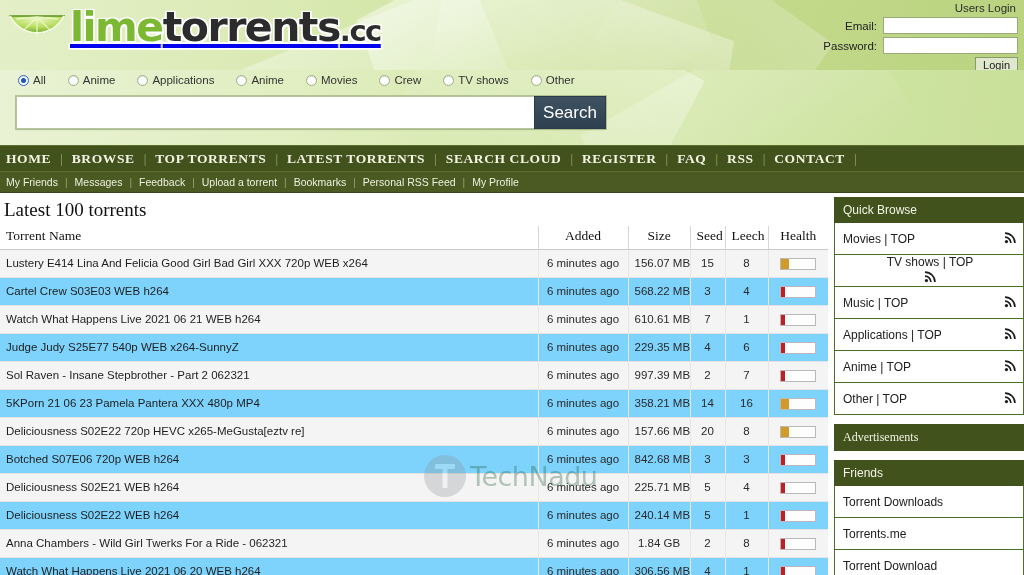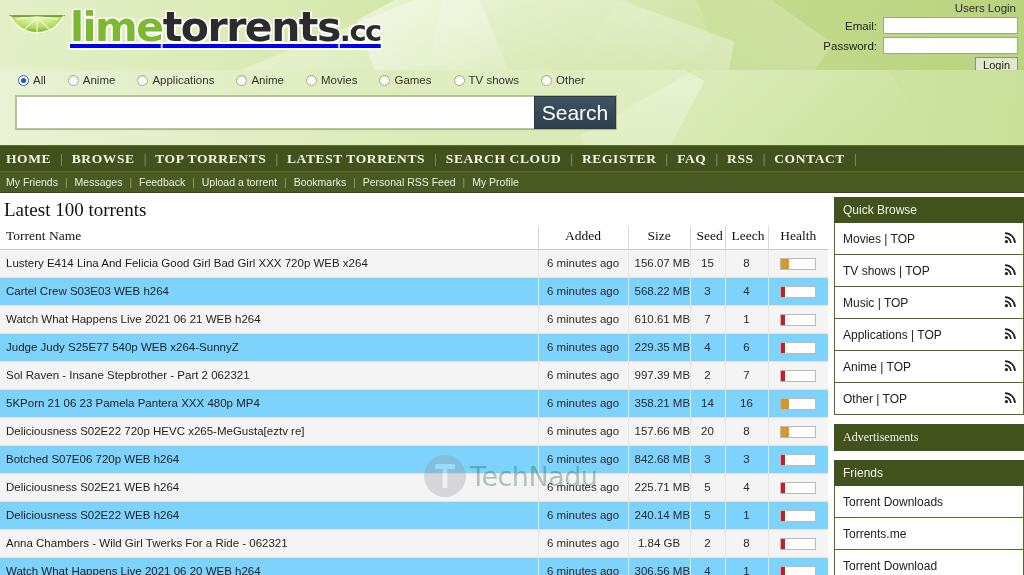--- a/index.html
+++ b/index.html
@@ -173,25 +173,25 @@
   .search-input {
     width: 518px; height: 33px;
     border: 1px solid #b7c59f;
     border-right: none;
     background: #fff;
     font-size: 14px;
     padding: 0 6px;
     font-family: "Liberation Sans", sans-serif;
   }
   .search-btn {
-    width: 82px; height: 33px;
+    width: 72px; height: 33px;
     background: linear-gradient(180deg, #3e5262 0%, #2e4050 100%);
     color: #fff;
     border: 1px solid #2b3a47;
-    font-size: 21px;
+    font-size: 17px;
     font-family: "Liberation Sans", sans-serif;
     cursor: pointer;
   }
 
   
   .mainnav {
     height: 26px;
     background: #41521c;
     display: flex; align-items: center;
     padding-left: 6px;
@@ -457,21 +457,21 @@
       <label class="radio-item">
         <span class="radio-dot"></span>
         <span class="radio-label">Anime</span>
       </label>
       <label class="radio-item">
         <span class="radio-dot"></span>
         <span class="radio-label">Movies</span>
       </label>
       <label class="radio-item">
         <span class="radio-dot"></span>
-        <span class="radio-label">Games</span>
+        <span class="radio-label">Crew</span>
       </label>
       <label class="radio-item">
         <span class="radio-dot"></span>
         <span class="radio-label">TV shows</span>
       </label>
       <label class="radio-item">
         <span class="radio-dot"></span>
         <span class="radio-label">Other</span>
       </label>
     </div>
@@ -654,21 +654,21 @@
       <div class="panel-head">Quick Browse</div>
       <div id="qb-rows">
           <a href="#" class="panel-row" style="text-decoration: none; color: rgb(32, 32, 32);">
             <span class="lbl">Movies | TOP</span>
             <span><svg class="rss-ico" viewBox="0 0 16 16">
                 <circle cx="3" cy="13" r="2" fill="#1d1d1d"></circle>
                 <path d="M1.2 8.6a6.2 6.2 0 0 1 6.2 6.2h2.1A8.3 8.3 0 0 0 1.2 6.5z" fill="#1d1d1d"></path>
                 <path d="M1.2 3.6A11.2 11.2 0 0 1 12.4 14.8h2.1A13.3 13.3 0 0 0 1.2 1.5z" fill="#1d1d1d"></path>
               </svg></span>
           </a>
-          <a href="#" class="panel-row" style="text-decoration: none; color: rgb(32, 32, 32);">
+          <a href="#" class="panel-row" style="text-decoration: none; color: rgb(32, 32, 32); flex-direction: column;">
             <span class="lbl">TV shows | TOP</span>
             <span><svg class="rss-ico" viewBox="0 0 16 16">
                 <circle cx="3" cy="13" r="2" fill="#1d1d1d"></circle>
                 <path d="M1.2 8.6a6.2 6.2 0 0 1 6.2 6.2h2.1A8.3 8.3 0 0 0 1.2 6.5z" fill="#1d1d1d"></path>
                 <path d="M1.2 3.6A11.2 11.2 0 0 1 12.4 14.8h2.1A13.3 13.3 0 0 0 1.2 1.5z" fill="#1d1d1d"></path>
               </svg></span>
           </a>
           <a href="#" class="panel-row" style="text-decoration: none; color: rgb(32, 32, 32);">
             <span class="lbl">Music | TOP</span>
             <span><svg class="rss-ico" viewBox="0 0 16 16">

